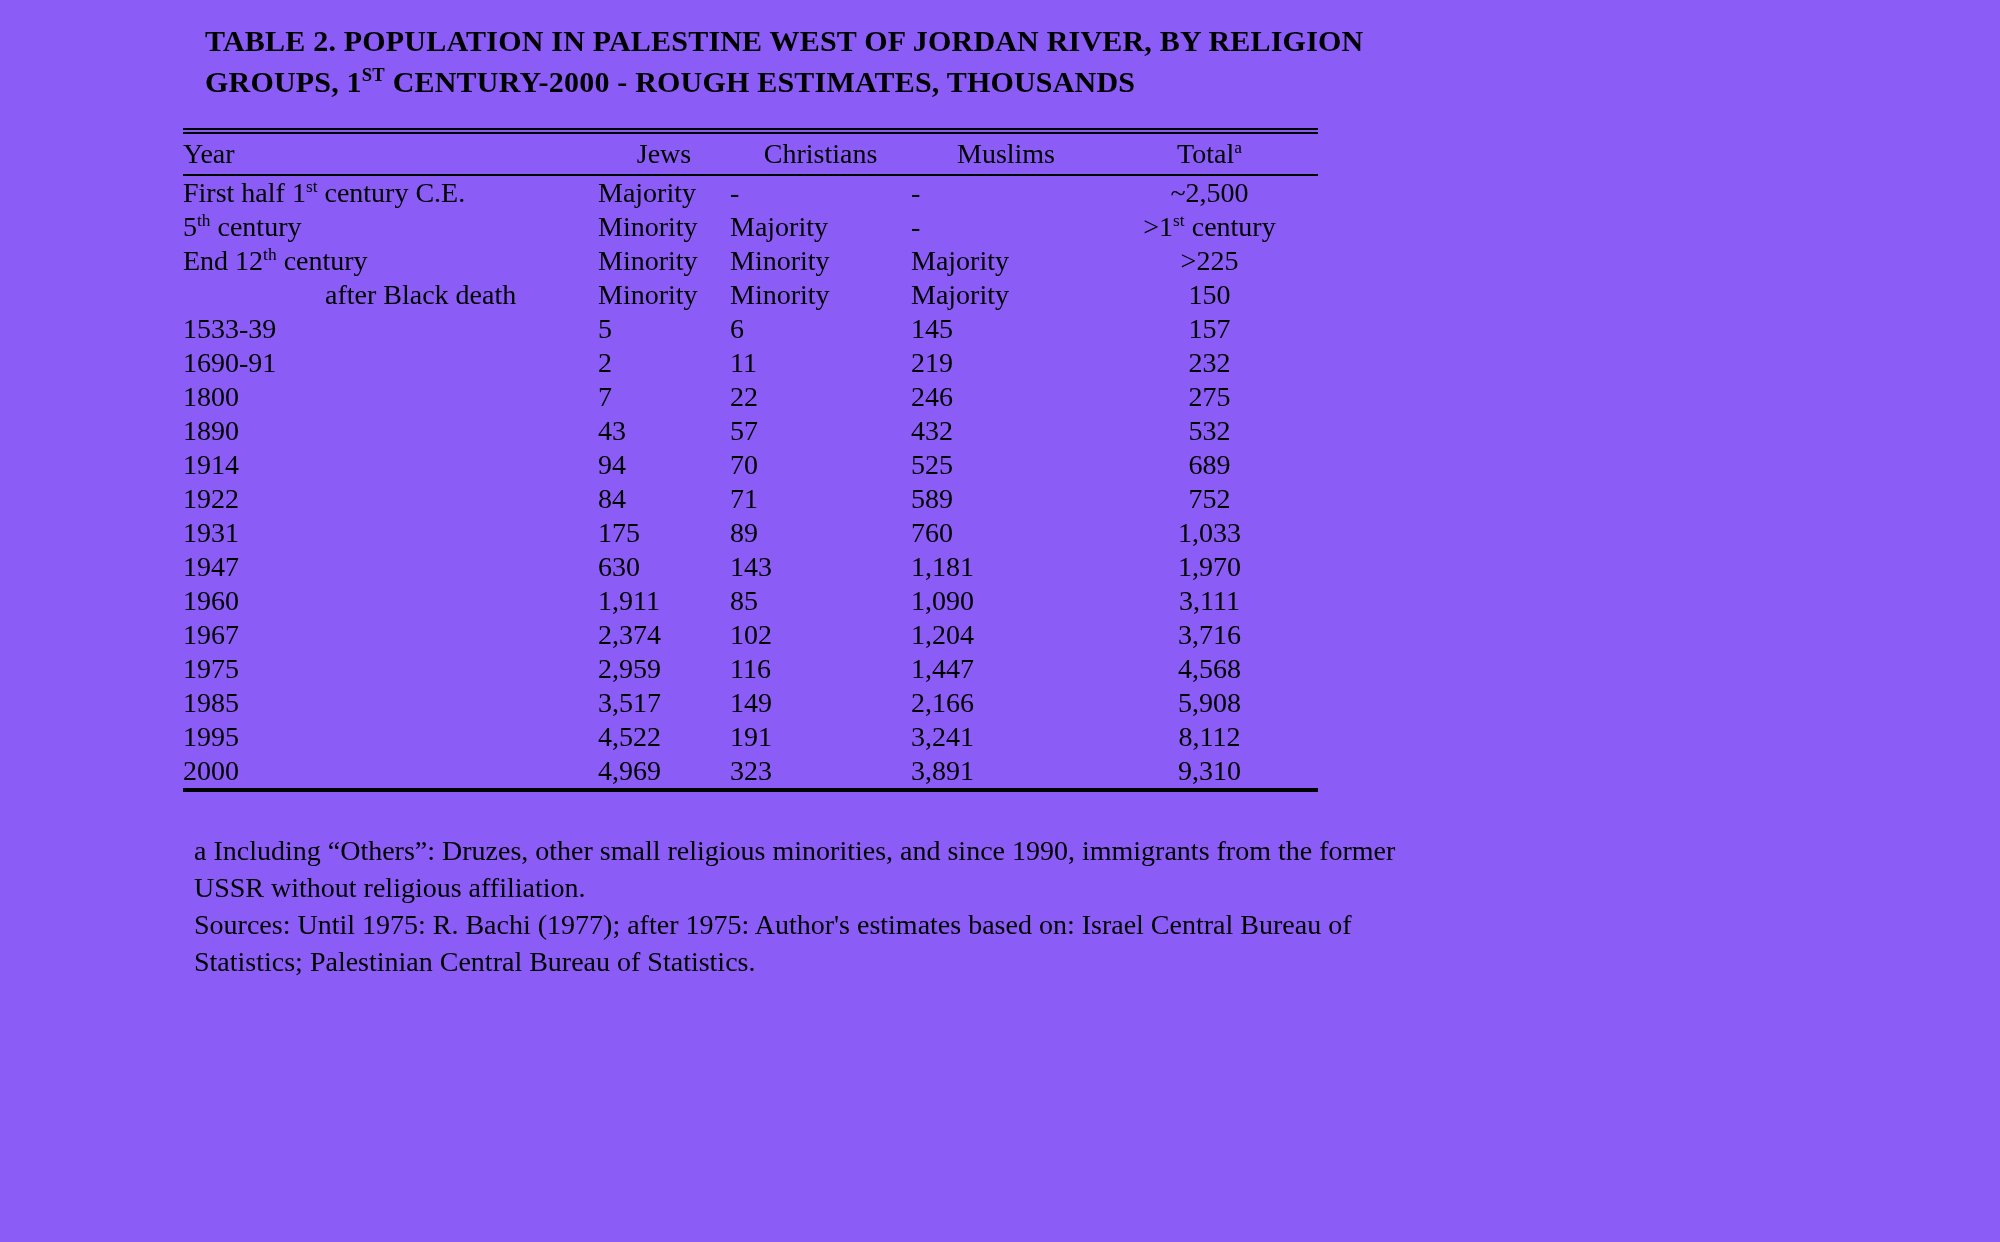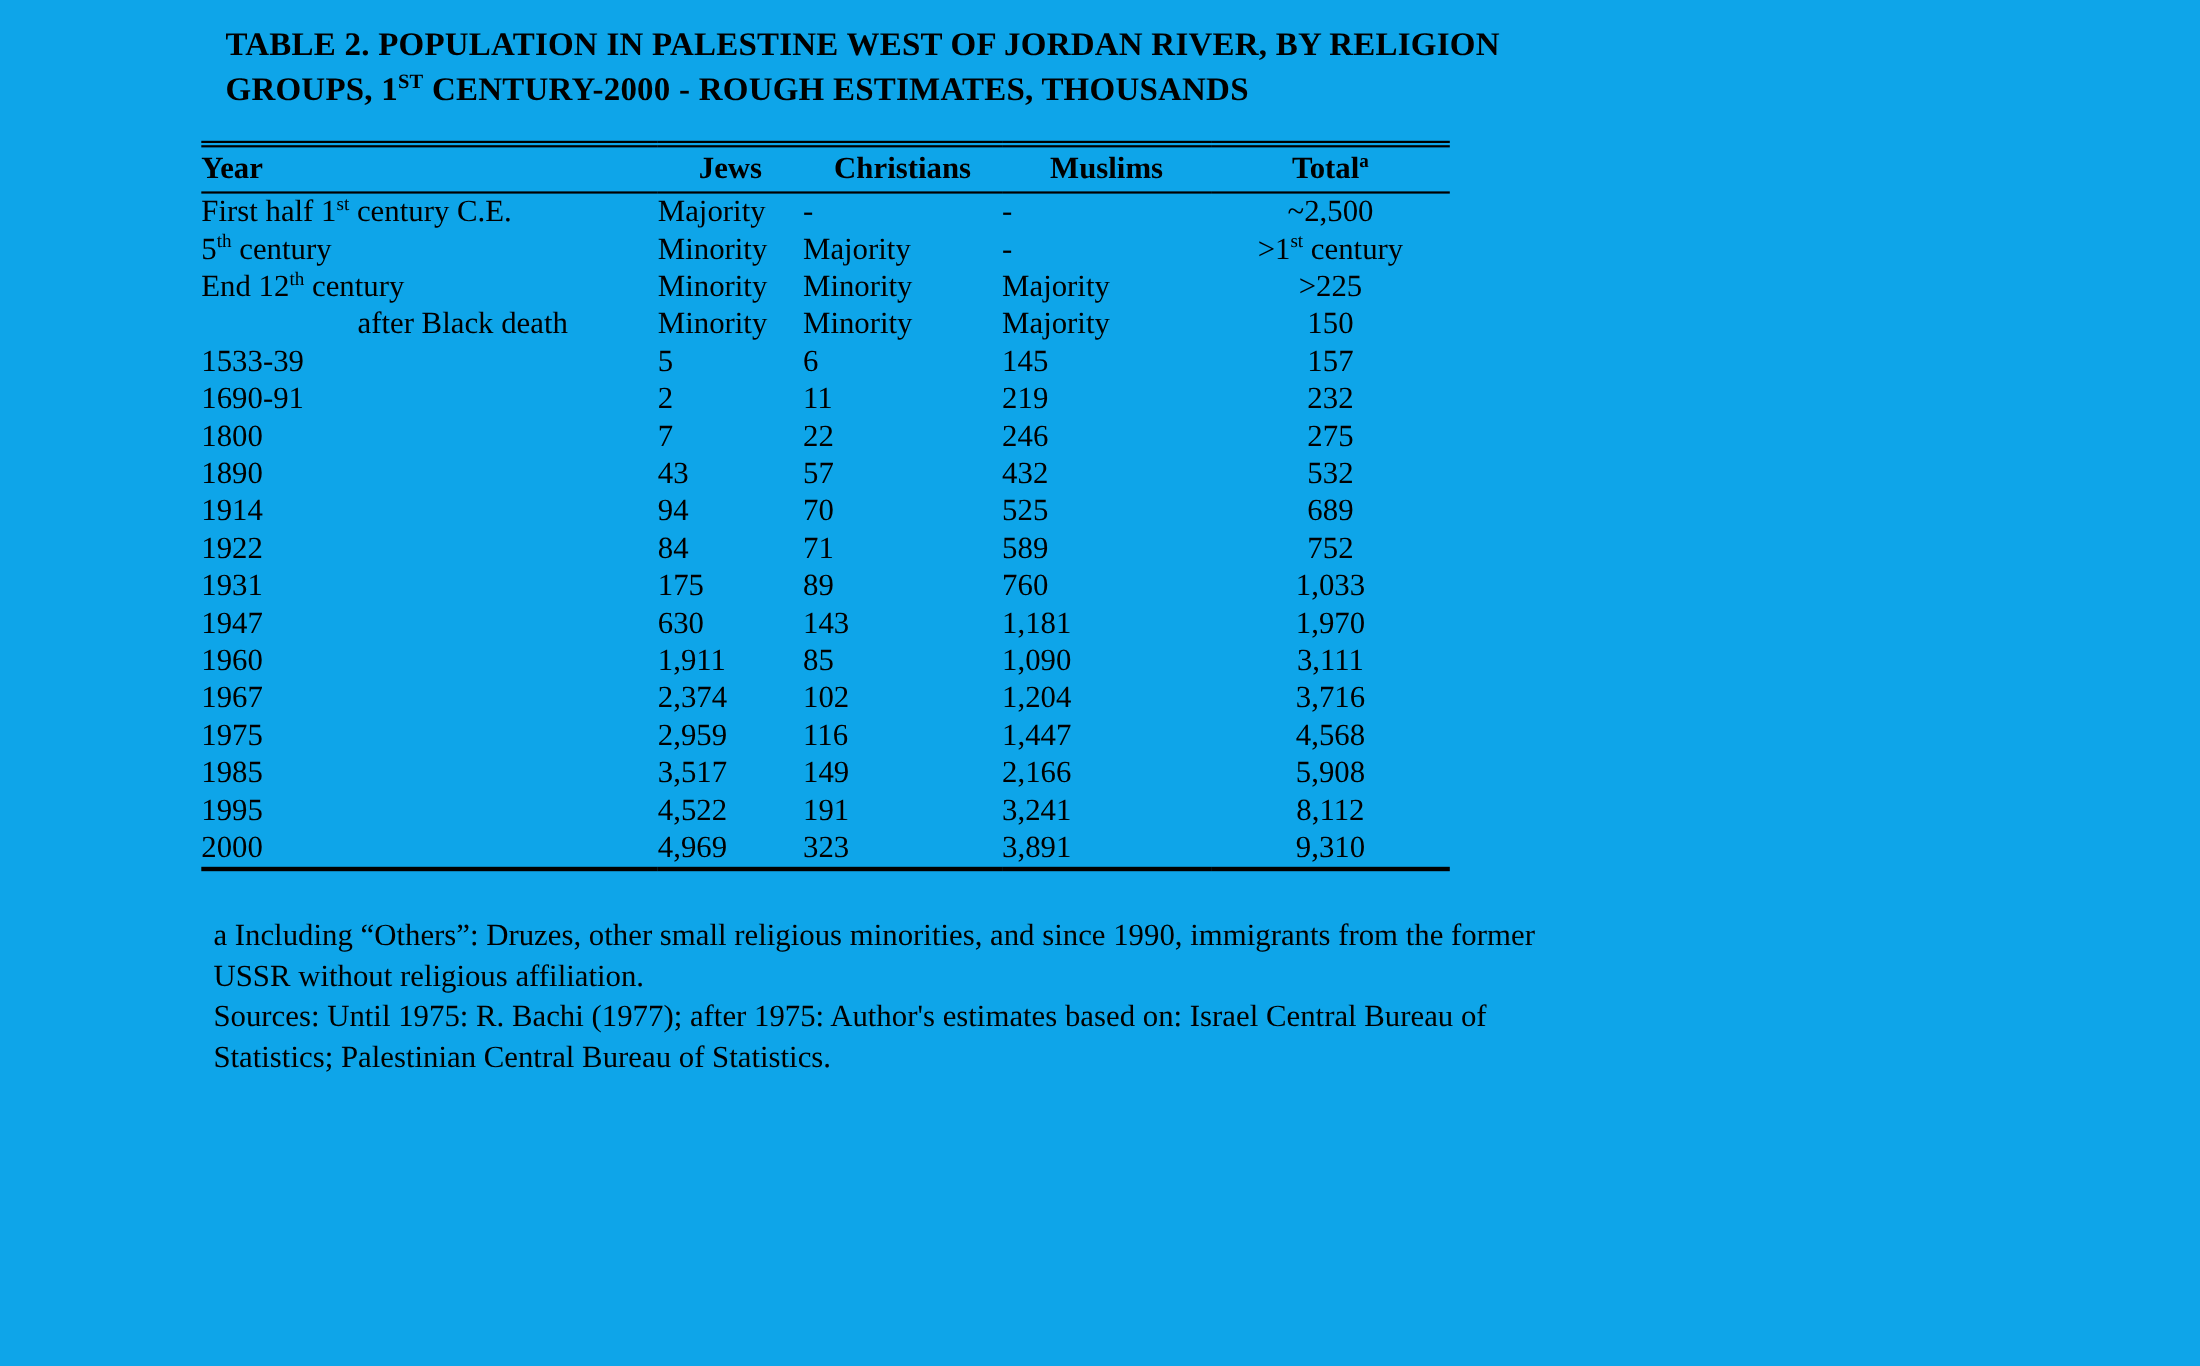--- a/index.html
+++ b/index.html
@@ -11,21 +11,21 @@
     width: 2000px;
     height: 1242px;
     position: relative;
     font-family: "Liberation Serif", serif;
     color: #000000;
     overflow: hidden;
   }
   .page {
     position: absolute;
     inset: 0;
-    background: #0ea5e9;
+    background: #8b5cf6;
   }
   .doc-title {
     position: absolute;
     left: 205px;
     top: 20px;
     width: 1160px;
     margin: 0;
     font-size: 30px;
     line-height: 41px;
     font-weight: bold;
@@ -49,21 +49,21 @@
     font-size: 28px;
     line-height: 34px;
     padding: 0;
     white-space: nowrap;
     vertical-align: baseline;
   }
   .pop-table thead tr {
     border-bottom: 2px solid #000;
   }
   .pop-table th {
-    font-weight: bold;
+    font-weight: normal;
     height: 40px;
     vertical-align: middle;
   }
   .pop-table sup {
     font-size: 0.62em;
     line-height: 0;
   }
   col.w-year { width: 415px; }
   col.w-jews { width: 132px; }
   col.w-christians { width: 181px; }

